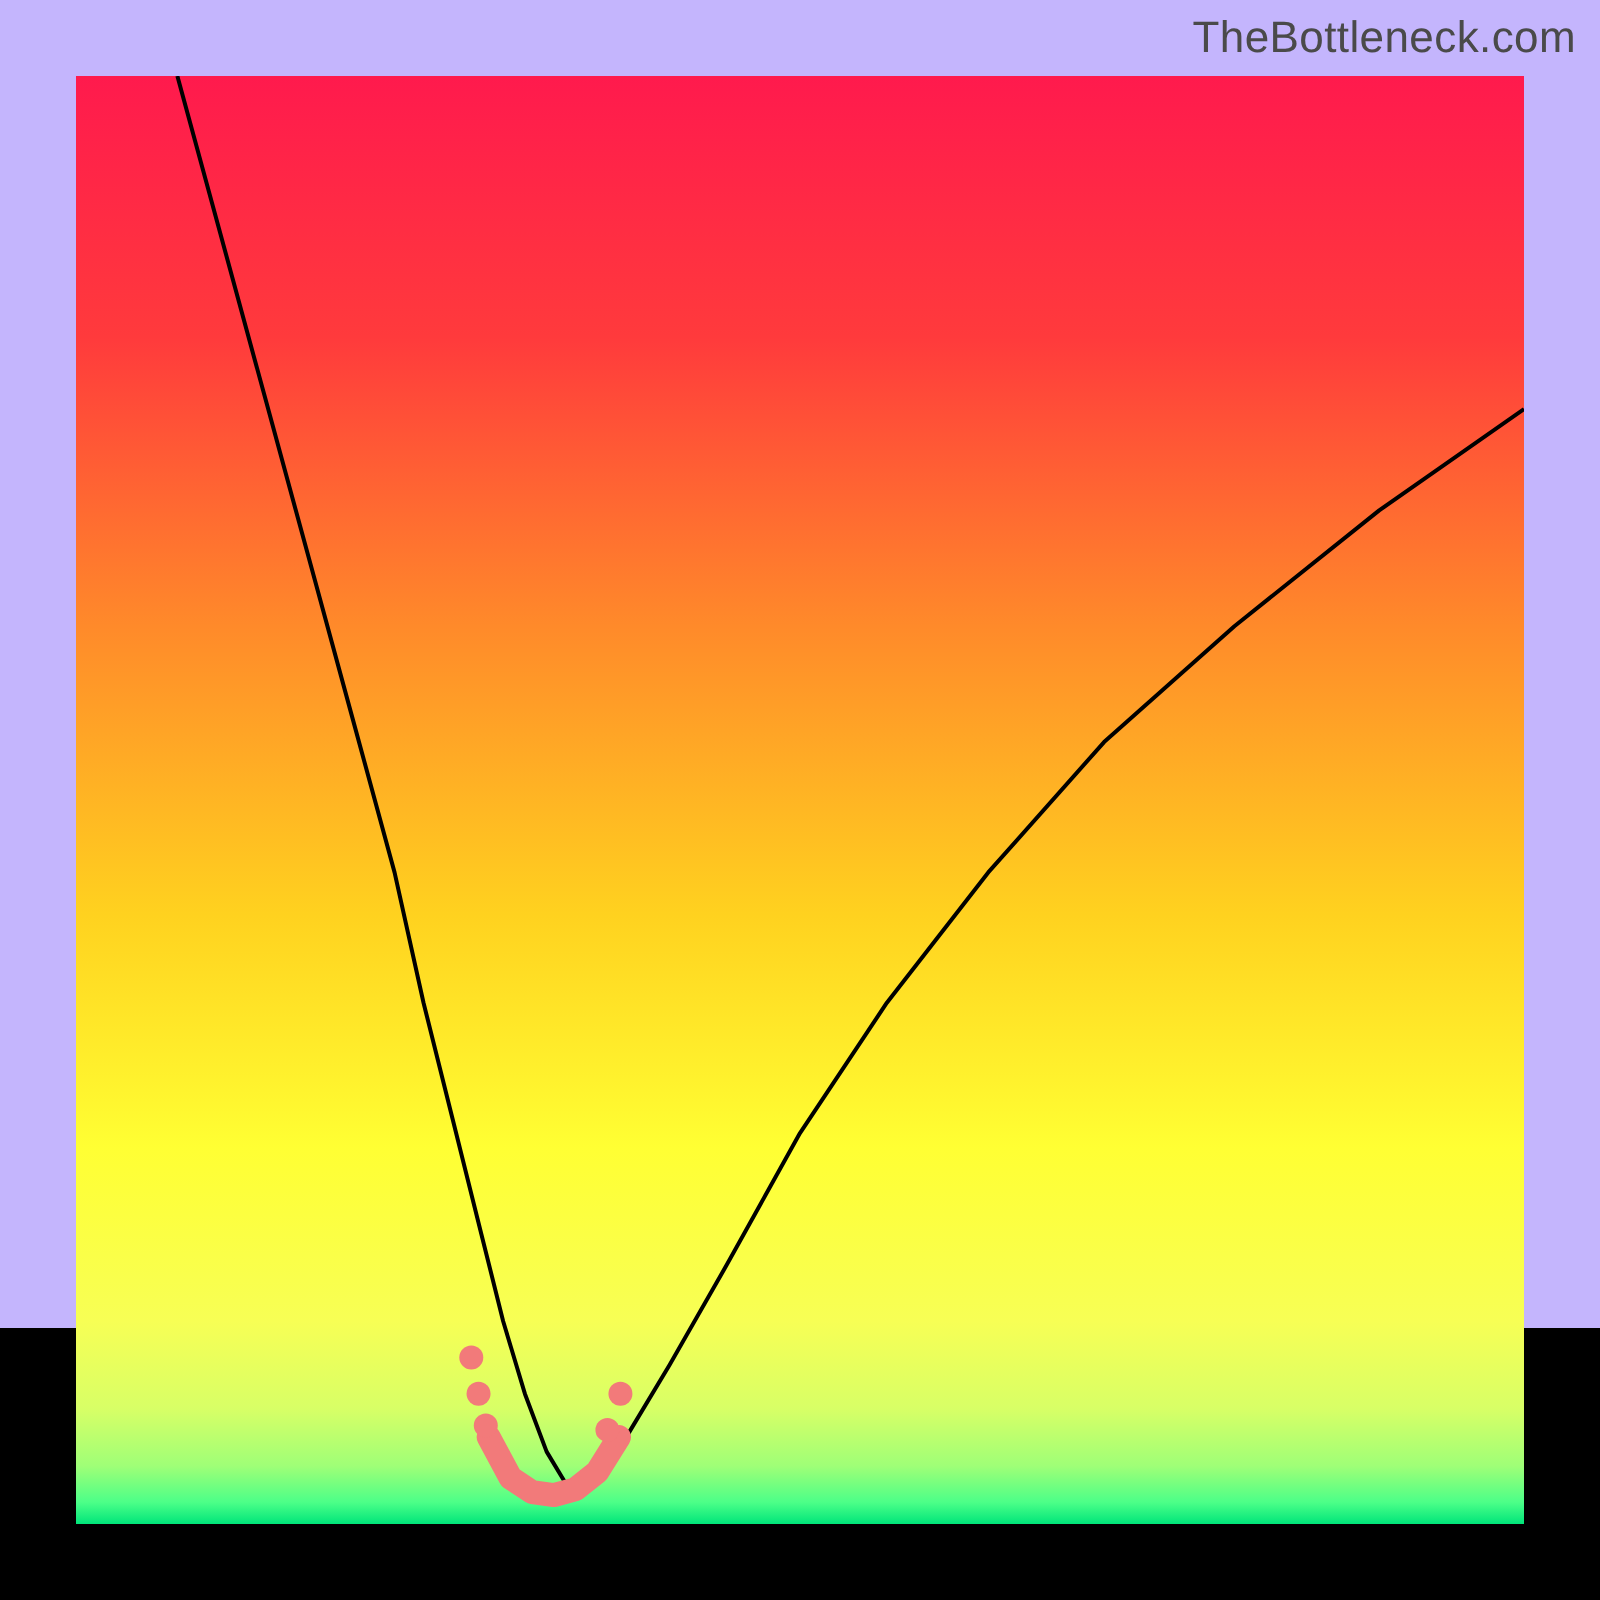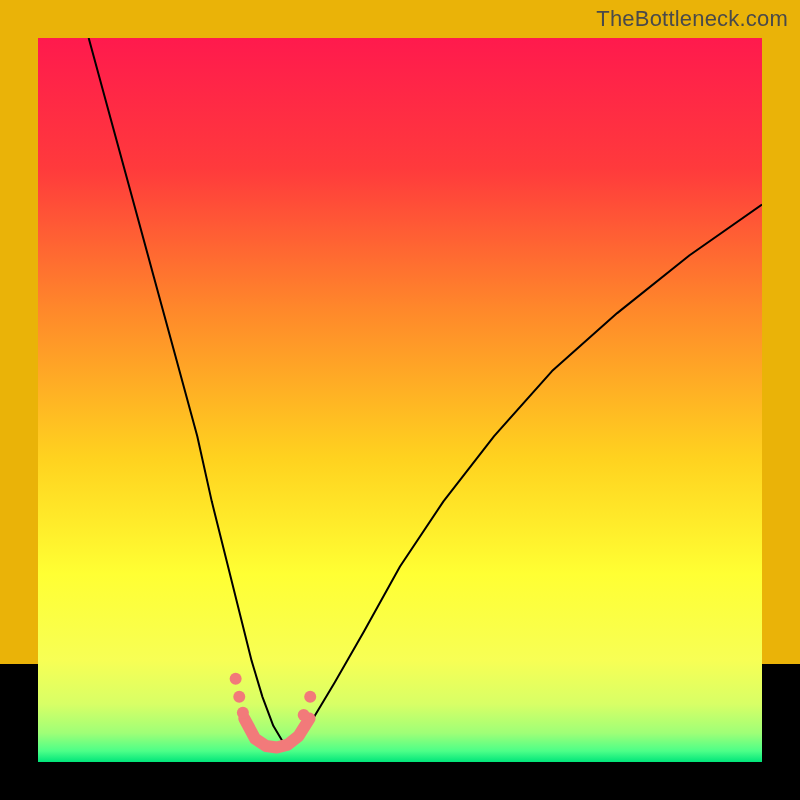--- a/index.html
+++ b/index.html
@@ -10,21 +10,21 @@
     overflow: hidden;
     background: #000;
     font-family: Arial, Helvetica, sans-serif;
   }
   .frame {
     position: absolute;
     left: 0;
     top: 0;
     width: 800px;
     height: 664px;
-    background: #eab308;
+    background: #c4b5fd;
   }
   .plot-area {
     position: absolute;
     left: 38px;
     top: 38px;
     width: 724px;
     height: 724px;
     overflow: hidden;
   }
   .gradient {

